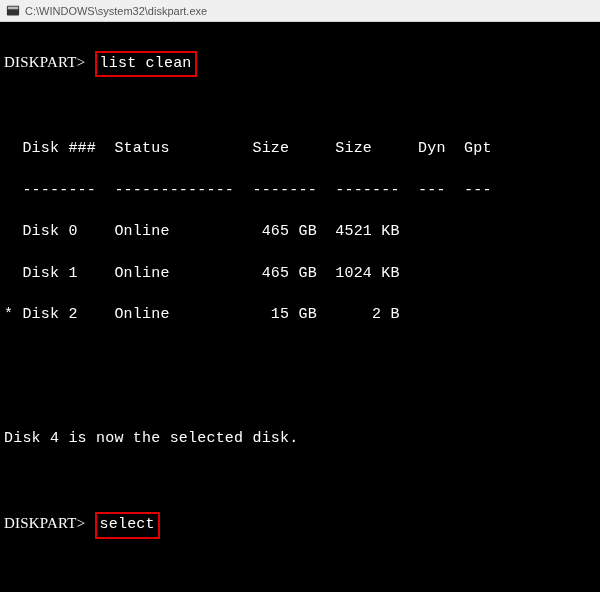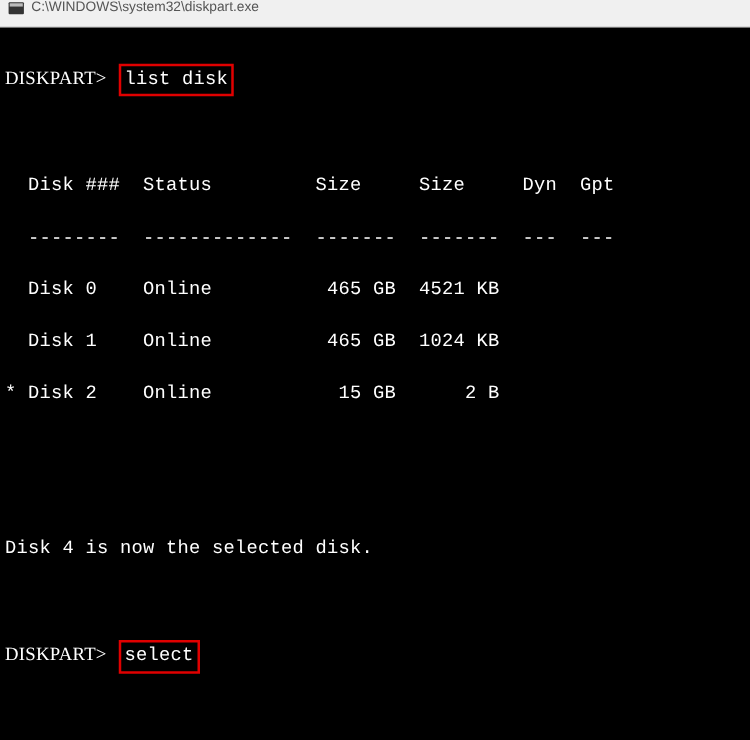--- a/index.html
+++ b/index.html
@@ -9,21 +9,21 @@
       background: #fff;
       font-family: Consolas, 'Courier New', monospace;
       font-size: 15px;
       overflow: hidden;
     }
     .titlebar {
       height: 22px;
       background: #f0f0f0;
       border-bottom: 1px solid #d0d0d0;
       display: flex;
-      align-items: flex-start;
+      align-items: center;
       padding: 0 6px;
       font-family: 'Segoe UI', Tahoma, sans-serif;
       font-size: 11px;
       color: #555;
     }
     .titlebar-icon {
       width: 14px;
       height: 14px;
       margin-right: 5px;
       display: inline-flex;
@@ -54,21 +54,21 @@
   <span class="titlebar-icon">
     <svg viewBox="0 0 16 16">
         <rect x="1" y="2" width="14" height="11" fill="#333" rx="1"></rect>
         <rect x="2" y="3" width="12" height="3" fill="#bbb"></rect>
       </svg>
   </span>
   <span>C:\WINDOWS\system32\diskpart.exe</span>
 </div>
 
 <div class="terminal">
-<span class="line"><span class="prompt">DISKPART&gt;</span> <span class="cmd-hl">list disk</span></span>
+<span class="line"><span class="prompt">DISKPART&gt;</span> <span class="cmd-hl">list clean</span></span>
 <span class="blank"></span>
 <span class="line">  Disk ###  Status         Size     Size     Dyn  Gpt</span>
 <span class="line">  --------  -------------  -------  -------  ---  ---</span>
 <span class="line">  Disk 0    Online          465 GB  4521 KB        </span>
 <span class="line">  Disk 1    Online          465 GB  1024 KB        </span>
 <span class="line">* Disk 2    Online           15 GB      2 B        </span>
 <span class="blank"></span>
 <span class="blank"></span>
 <span class="line">Disk 4 is now the selected disk.</span>
 <span class="blank"></span>

